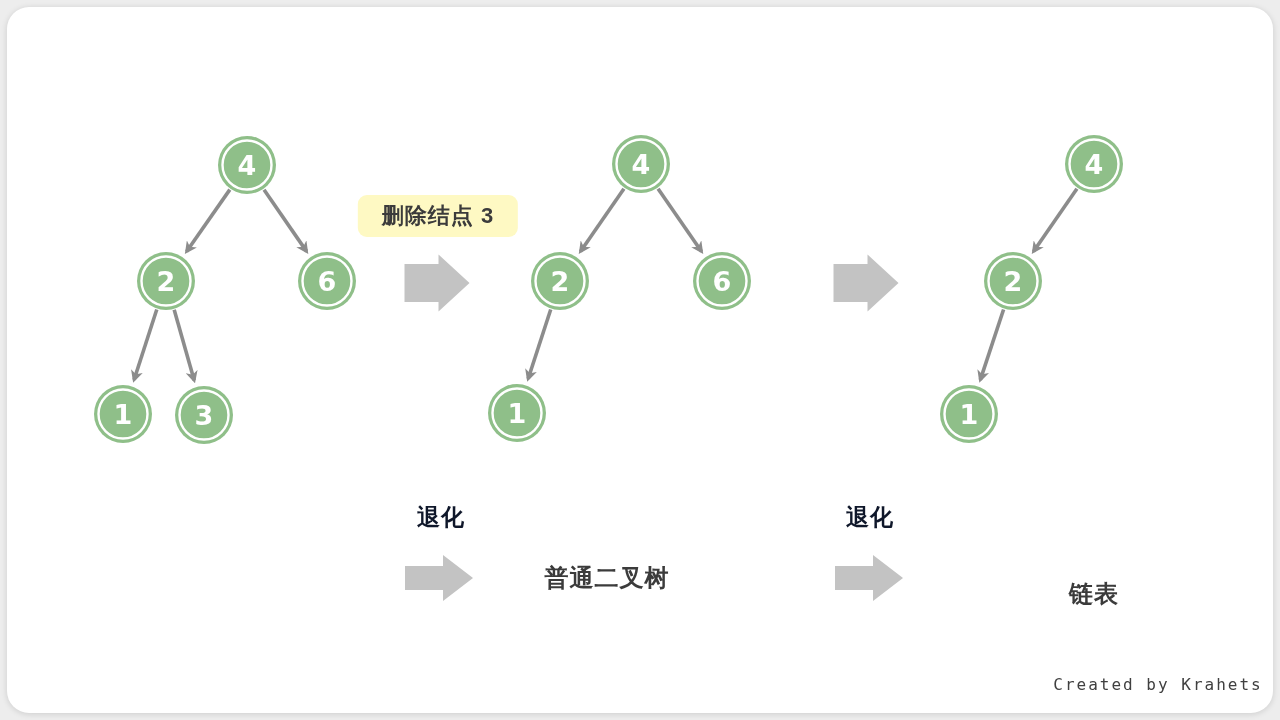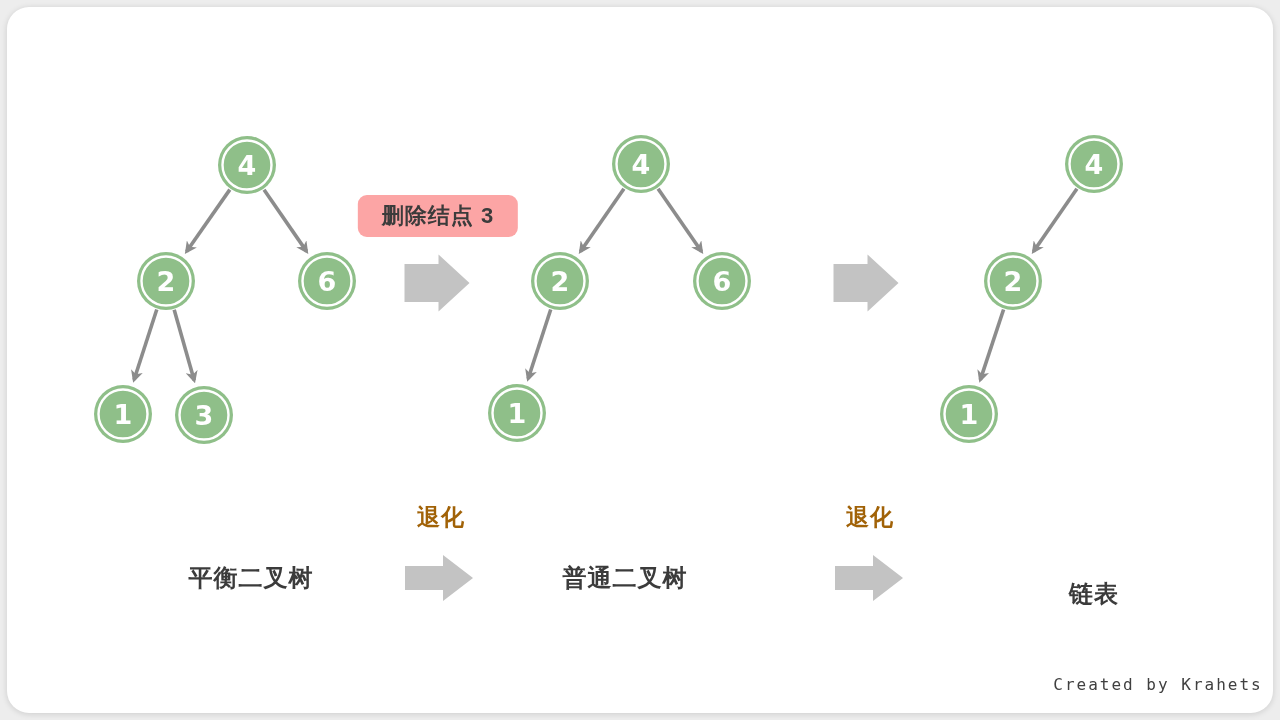--- a/index.html
+++ b/index.html
@@ -32,47 +32,47 @@
     top: 0;
     width: 1280px;
     height: 720px;
   }
   .abs-center {
     position: absolute;
     transform: translate(-50%, -50%);
     white-space: pre;
   }
   .step-label {
-    background: #fca5a5;
+    background: #fef9c3;
     color: #3B3B3B;
     font-size: 22px;
     font-weight: bold;
     border-radius: 9px;
     padding: 10px 24px;
     line-height: 1;
     letter-spacing: 1px;
   }
   .step-label-1 { left: 438px; top: 216px; }
   .step-label-2 { left: 866px; top: 216px; }
   .degrade-label {
-    color: #a16207;
+    color: #0f172a;
     font-size: 23px;
     font-weight: bold;
     letter-spacing: 1px;
   }
   .degrade-1 { left: 441px; top: 517px; }
   .degrade-2 { left: 870px; top: 517px; }
   .caption {
     color: #3B3B3B;
     font-size: 24px;
     font-weight: bold;
     letter-spacing: 1px;
   }
   .caption-1 { left: 251px; top: 578px; }
-  .caption-2 { left: 625px; top: 578px; text-align: center; }
+  .caption-2 { left: 607px; top: 578px; text-align: center; }
   .caption-3 { left: 1094px; top: 594px; }
   .watermark {
     position: absolute;
     left: 1158px;
     top: 684px;
     transform: translate(-50%, -50%);
     color: #404040;
     font-family: "DejaVu Sans Mono", monospace;
     font-size: 16px;
     letter-spacing: 2px;
@@ -172,20 +172,19 @@
       <polygon points="835,566 873,566 873,555 903,578 873,601 873,590 835,590" fill="#C3C3C3"></polygon>
     </svg>
 
   <div class="abs-center step-label step-label-1">删除结点 3</div>
 
 
   <div class="abs-center degrade-label degrade-1">退化</div>
 
   <div class="abs-center degrade-label degrade-2">退化</div>
 
-  <div class="abs-center caption caption-1">平衡二叉树</div>
 
   <div class="abs-center caption caption-2">普通二叉树</div>
 
   <div class="abs-center caption caption-3">链表</div>
 
   <div class="watermark">Created by Krahets</div>
 </div>
 
 </body></html>

